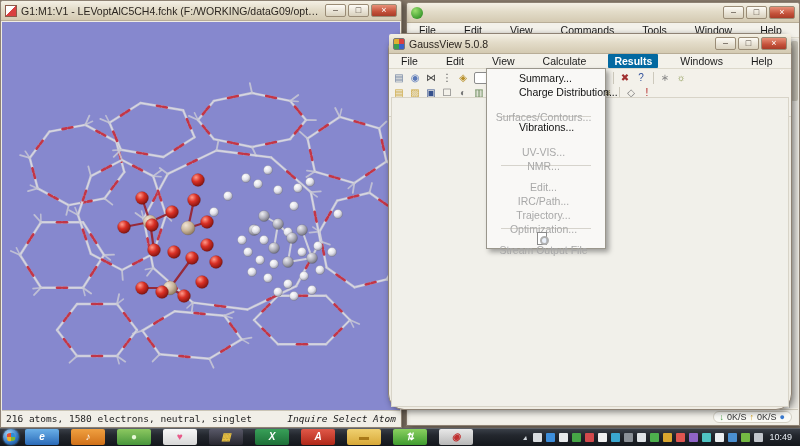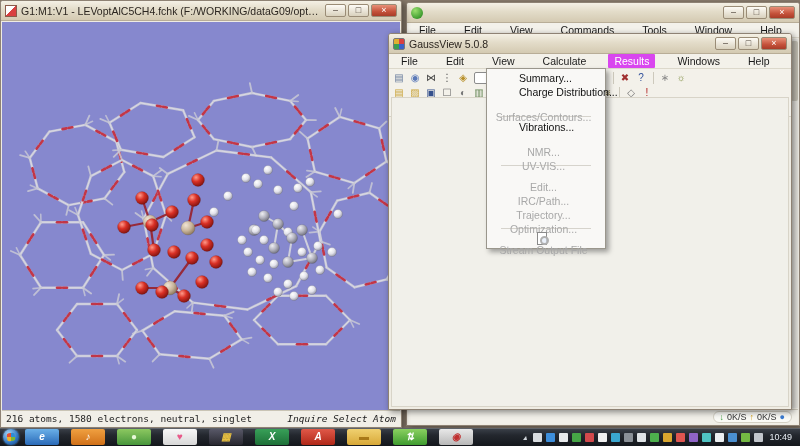--- a/index.html
+++ b/index.html
@@ -17,21 +17,21 @@
   .title-text { overflow:hidden; text-overflow:ellipsis; white-space:nowrap; flex:1 1 auto; }
   .capbtns { margin-left:auto; display:flex; gap:2px; flex:0 0 auto; }
   .capbtn { width:21px; height:13px; border:1px solid #9a8c76; border-radius:2px;
             background:linear-gradient(#fdfbf6,#d9d1bd); font-size:9px; line-height:11px;
             text-align:center; color:#4a4036; }
   .capbtn.close { background:linear-gradient(#e89078,#c4513a 60%,#a93c28); color:#fff; width:26px; }
 
   .menubar { display:flex; align-items:center; background:#f3f1ea; border-bottom:1px solid #dcd8cb;
              font-size:10.5px; color:#1a1a1a; padding:1px 2px 1px 6px; height:15px;gap:16px; }
   .menu-item { padding:1px 6px; border-radius:1px; }
-  .menu-item.active { background:#d946ef; color:#fff; }
+  .menu-item.active { background:#0369a1; color:#fff;font-weight:bold; }
 
   
   #mol-win { left:0; top:0; width:402px; height:428px; z-index:2; }
   #mol-viewport { position:absolute; left:1px; top:21px; width:398px; height:389px; background:#8688ce; }
   #mol-status { position:absolute; left:1px; bottom:1px; width:398px; height:16px;
                 background:#f1efe8; border-top:1px solid #c9c4b5; display:flex; align-items:center;
                 font-family:"DejaVu Sans Mono", monospace; font-size:9.5px; color:#222; padding:0 4px; }
   #mol-status .right { margin-left:auto;font-style:italic; }
   .doc-icon { width:12px; height:12px; flex:0 0 auto; background:linear-gradient(135deg,#fff 50%,#d94040 50%);
               border:1px solid #8a5a4a; }
@@ -48,21 +48,21 @@
                  gap:4px; font-size:9px; color:#333; padding:0 6px; }
   #xftp-status .grp { display:flex; align-items:center; gap:3px; background:#fafaf6;
                  border:1px solid #d4d0c4; border-radius:6px; padding:0 6px; height:12px; }
   .arrow-down { color:#3a9a3a; font-size:9px; }
   .arrow-up { color:#d6a520; font-size:9px; }
   .conn-dot { color:#3a7ad0; font-size:9px; }
   .xftp-logo { width:12px; height:12px; border-radius:50%;
                background:radial-gradient(circle at 35% 30%, #9adf6e, #3f9c30 70%, #2a6e20); flex:0 0 auto; }
 
   
-  #gv-win { left:388px; top:33px; width:404px; height:377px; z-index:3; }
+  #gv-win { left:388px; top:33px; width:404px; height:377px; z-index:3;border-radius:16px; }
   .gv-logo { width:12px; height:12px; border-radius:2px; flex:0 0 auto;
              background:conic-gradient(#d94040 0 25%, #3a62c8 0 50%, #3aa050 0 75%, #e0b030 0); border:1px solid #777; }
   #gv-toolbars { background:#f3f1ea; border-bottom:1px solid #d6d2c6; padding:1px 2px; }
   .tbrow { display:flex; align-items:center; height:15px; }
   .tb-icon { width:16px; height:14px; font-size:10px; line-height:14px; text-align:center;
              color:#444; border-radius:2px; }
   .tb-icon.sep { width:5px; height:12px; border-right:1px solid #cdc9bc; margin:0 3px 0 0; border-radius:0; }
   .tb-icon.combo { width:44px; height:12px; background:#fff; border:1px solid #8c8c8c; margin:0 3px; }
   .tb-icon.combow { width:80px; height:12px; background:#fff; border:1px solid #8c8c8c; margin:0 3px; position:relative; }
   .tb-icon.combow::after { content:"▾"; position:absolute; right:0; top:-1px; width:11px; height:11px;
@@ -757,26 +757,26 @@
         
       </div>
 
       <div class="dd-item">
         <span class="dd-icon"></span>
         <span class="dd-label">Vibrations...</span>
       </div>
 
       <div class="dd-item disabled">
         <span class="dd-icon"></span>
-        <span class="dd-label">NMR...</span>
+        <span class="dd-label">UV-VIS...</span>
       </div>
 
       <div class="dd-item disabled">
         <span class="dd-icon"></span>
-        <span class="dd-label">UV-VIS...</span>
+        <span class="dd-label">NMR...</span>
       </div>
 
       <div class="dd-item separator">
         
         
       </div>
 
       <div class="dd-item disabled">
         <span class="dd-icon"></span>
         <span class="dd-label">Edit...</span>

